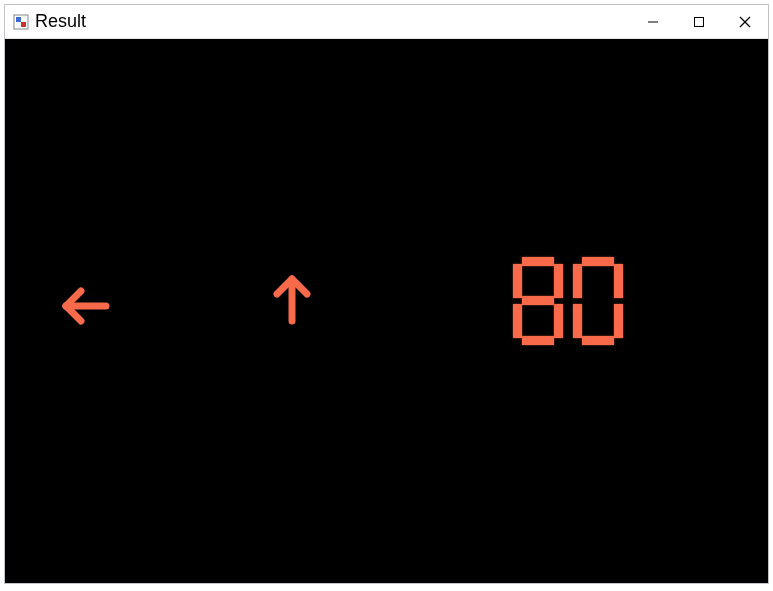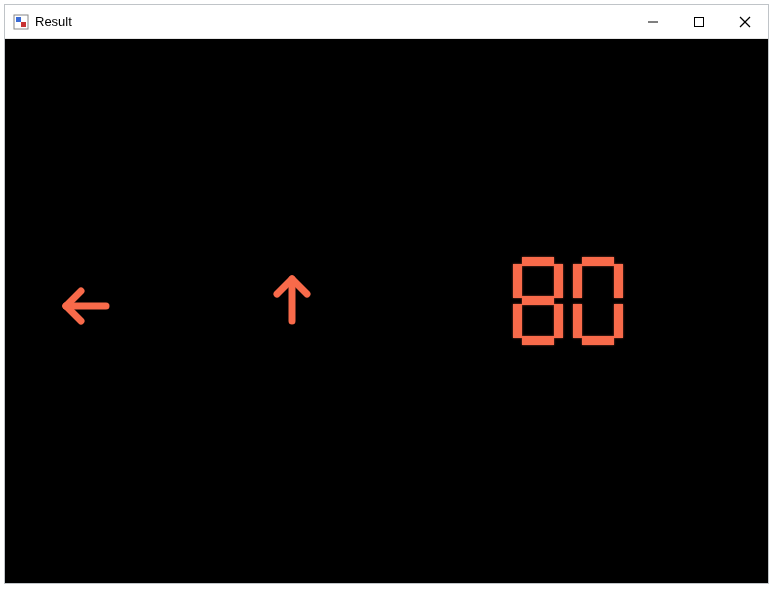--- a/index.html
+++ b/index.html
@@ -32,21 +32,21 @@
       user-select: none;
     }
     .app-icon {
       width: 16px;
       height: 16px;
       margin-left: 8px;
       display: inline-block;
     }
     .title-text {
       margin-left: 6px;
-      font-size: 13px;
+      font-size: 18px;
       color: #000;
       flex: 0 0 auto;
     }
     .spacer { flex: 1; }
     .win-controls {
       display: flex;
       height: 100%;
     }
     .win-btn {
       width: 46px;

